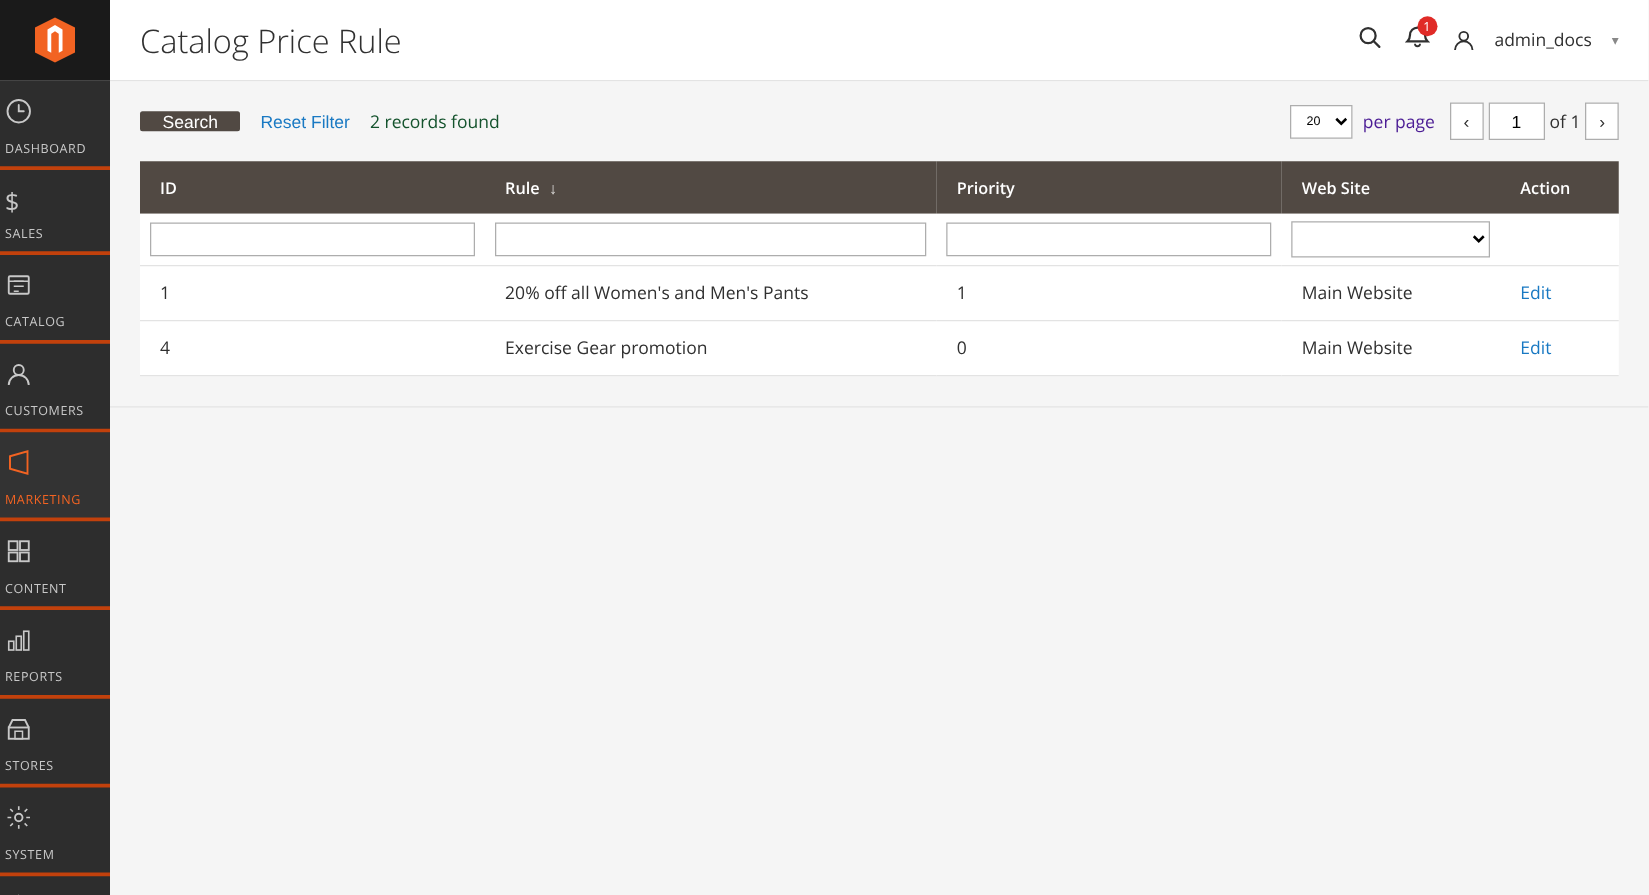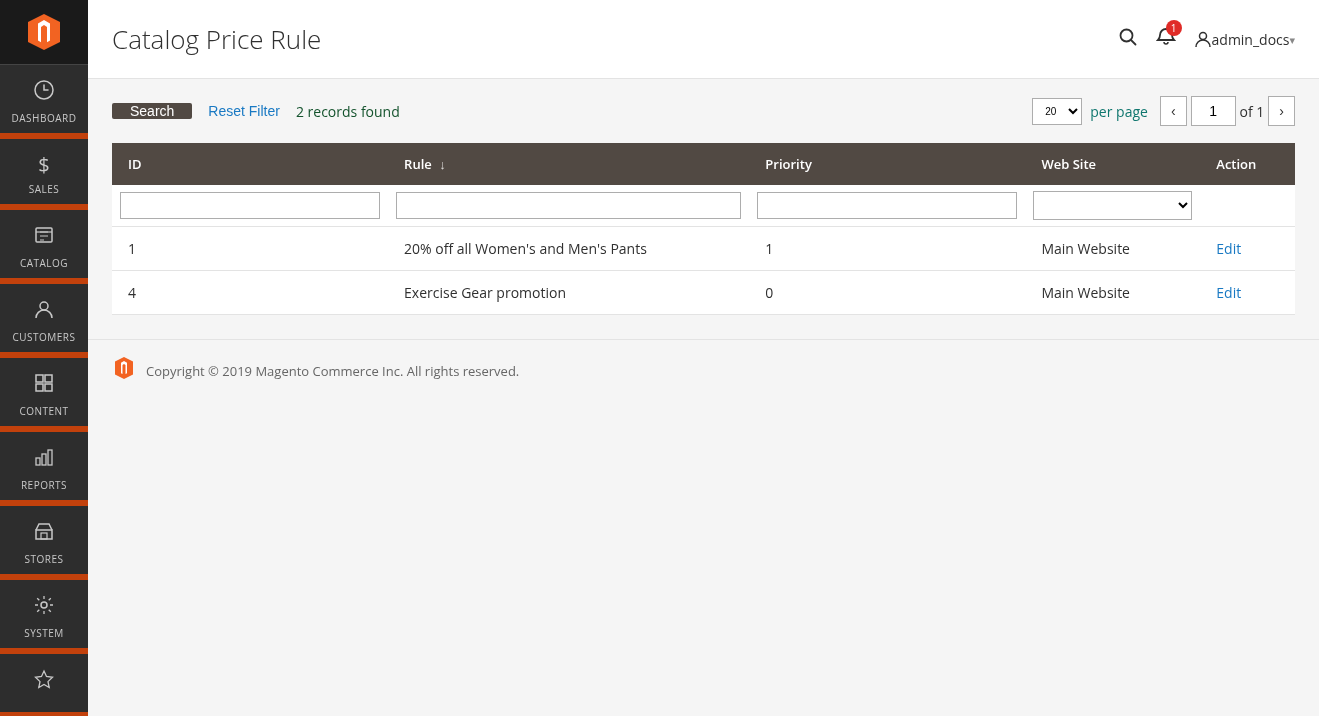--- a/index.html
+++ b/index.html
@@ -24,45 +24,45 @@
       justify-content: center;
       background: #1a1a1a;
       border-bottom: 1px solid #444;
       flex-shrink: 0;
     }
     .sidebar-item {
       width: 88px;
       padding: 12px 4px 8px;
       display: flex;
       flex-direction: column;
-      align-items: center;
+      align-items: flex-start;
       cursor: pointer;
       color: #c8c8c8;
-      border-bottom: 6px solid #c2410c;
+      border-bottom: 3px solid #c2410c;
       text-decoration: none;
     }
     .sidebar-item.active { background: #333; color: #f26322; }
     .sidebar-item .icon { font-size: 22px; margin-bottom: 4px; }
     .sidebar-item .label { font-size: 10px; text-align: center; text-transform: uppercase; letter-spacing: 0.5px; }
     .sidebar-item.active .label { color: #f26322; }
 
     
     .main {
       flex: 1;
       display: flex;
       flex-direction: column;
       overflow: hidden;
       background: #f5f5f5;
     }
 
     
     .topbar {
       background: #fff;
       padding: 0 24px;
-      height: 79px;
+      height: 65px;
       display: flex;
       align-items: center;
       justify-content: space-between;
       border-bottom: 1px solid #e3e3e3;
       flex-shrink: 0;
     }
     .page-title {
       font-size: 26px;
       font-weight: 300;
       color: #303030;
@@ -88,21 +88,21 @@
       width: 16px;
       height: 16px;
       font-size: 10px;
       display: flex;
       align-items: center;
       justify-content: center;
     }
     .user-info {
       display: flex;
       align-items: center;
-      gap: 0;
+      gap: 16px;
       cursor: pointer;
       color: #303030;
       font-size: 14px;
     }
     .user-chevron { font-size: 11px; color: #888; }
 
     
     .content-area {
       flex: 1;
       overflow-y: auto;
@@ -163,21 +163,21 @@
       align-items: center;
       gap: 8px;
     }
     .per-page-select {
       border: 1px solid #adadad;
       padding: 6px 8px;
       font-size: 10px;
       background: #fff;
       cursor: pointer;
     }
-    .per-page-label { color: #0f766e; font-size: 14px; }
+    .per-page-label { color: #4c1d95; font-size: 14px; }
     .pagination {
       display: flex;
       align-items: center;
       gap: 4px;
     }
     .page-btn {
       border: 1px solid #adadad;
       background: #fff;
       padding: 6px 10px;
       cursor: pointer;
@@ -287,20 +287,29 @@
   <div class="sidebar-item">
     <span class="icon">
       <svg width="22" height="22" viewBox="0 0 22 22" fill="none">
         <circle cx="11" cy="8" r="4" stroke="#c8c8c8" stroke-width="1.5"></circle>
         <path d="M3 20c0-4.4 3.6-8 8-8s8 3.6 8 8" stroke="#c8c8c8" stroke-width="1.5"></path>
       </svg>
     </span>
     <span class="label">CUSTOMERS</span>
   </div>
 
+  <div class="sidebar-item active">
+    <span class="icon">
+      <svg width="22" height="22" viewBox="0 0 22 22" fill="none">
+        <polygon points="4,6 18,2 18,20 4,16" stroke="#f26322" stroke-width="1.5" fill="none"></polygon>
+        <path d="M4 6v10" stroke="#f26322" stroke-width="1.5"></path>
+      </svg>
+    </span>
+    <span class="label">MARKETING</span>
+  </div>
 
   <div class="sidebar-item">
     <span class="icon">
       <svg width="22" height="22" viewBox="0 0 22 22" fill="none">
         <rect x="3" y="3" width="7" height="7" stroke="#c8c8c8" stroke-width="1.5"></rect>
         <rect x="12" y="3" width="7" height="7" stroke="#c8c8c8" stroke-width="1.5"></rect>
         <rect x="3" y="12" width="7" height="7" stroke="#c8c8c8" stroke-width="1.5"></rect>
         <rect x="12" y="12" width="7" height="7" stroke="#c8c8c8" stroke-width="1.5"></rect>
       </svg>
     </span>
@@ -450,24 +459,15 @@
             <td>Main Website</td>
             <td>
               <a class="action-link">Edit</a>
             </td>
           </tr>
         </tbody>
       </table>
     </div>
 
     <footer class="footer">
-      <div class="footer-left">
-        <span class="footer-logo">
-          <svg width="24" height="24" viewBox="0 0 24 24" fill="none">
-            <polygon points="12,1 21,5.5 21,18.5 12,23 3,18.5 3,5.5" fill="#f26322"></polygon>
-            <polygon points="12,5 9,6.8 9,17.2 10.5,18 10.5,9 12,8 13.5,9 13.5,18 15,17.2 15,6.8" fill="white"></polygon>
-          </svg>
-        </span>
-        <span>Copyright © 2019 Magento Commerce Inc. All rights reserved.</span>
-      </div>
     </footer>
   </div>
 </div>
 
 </body></html>

